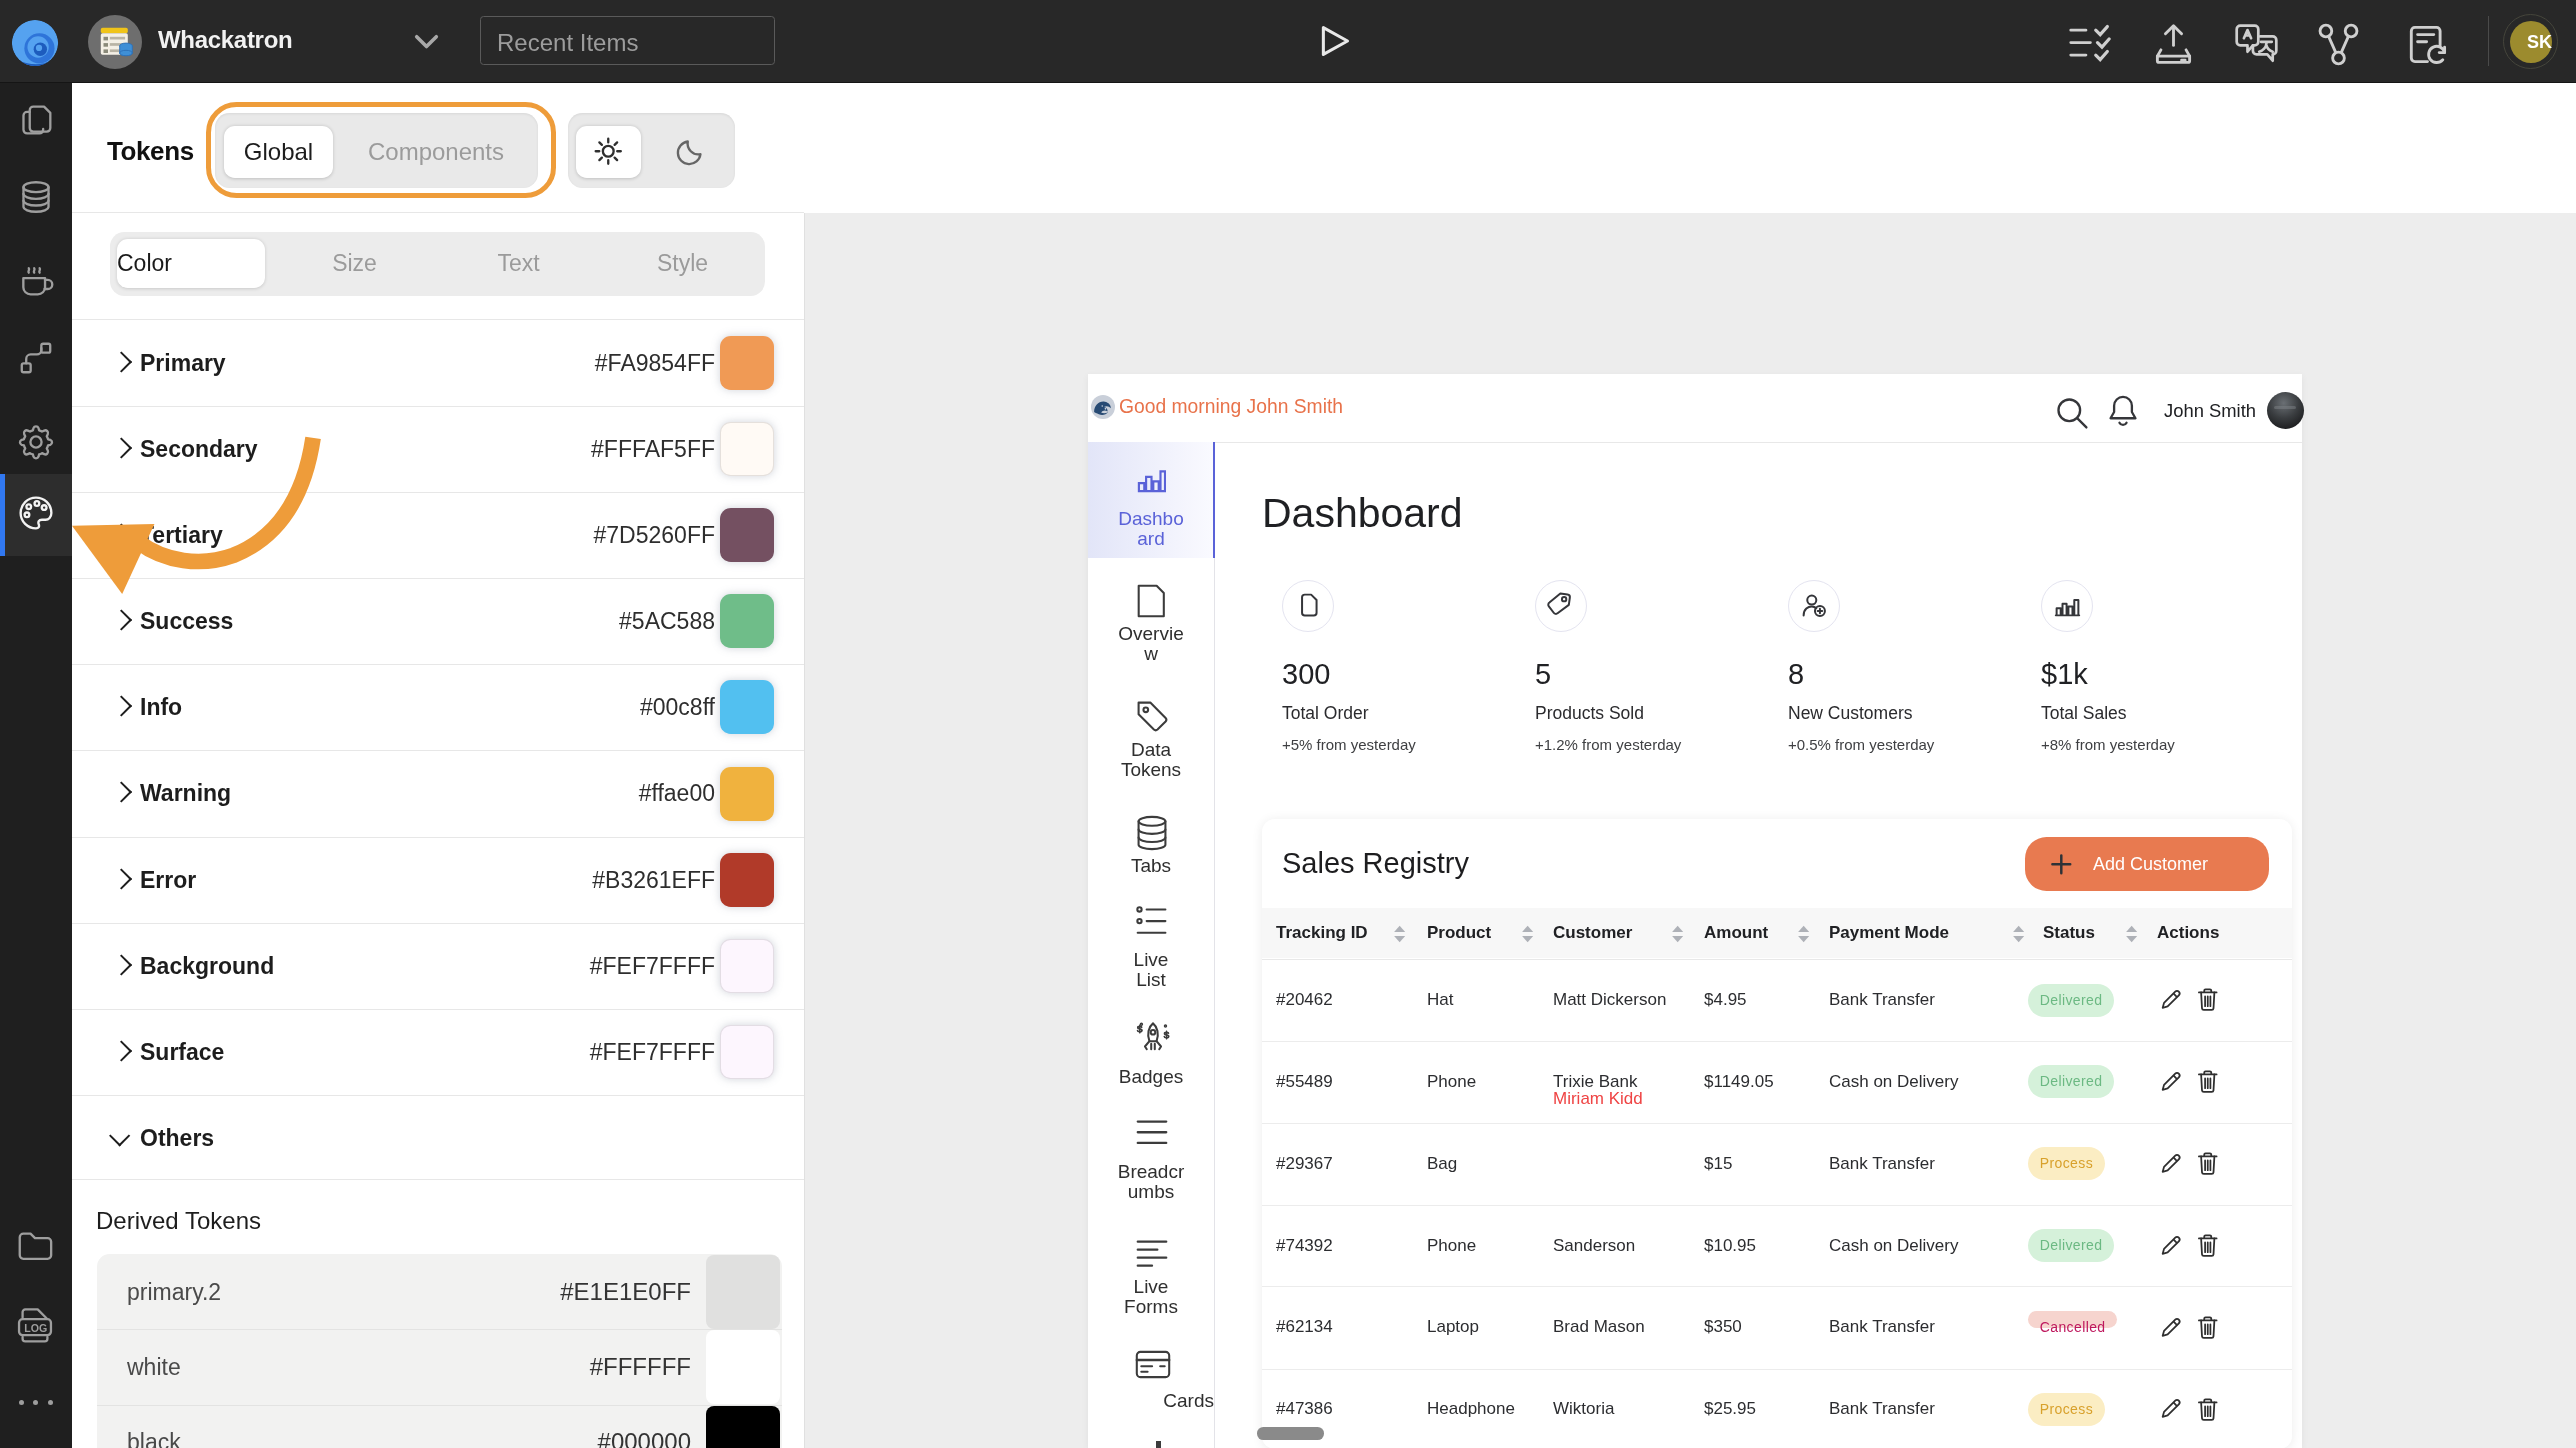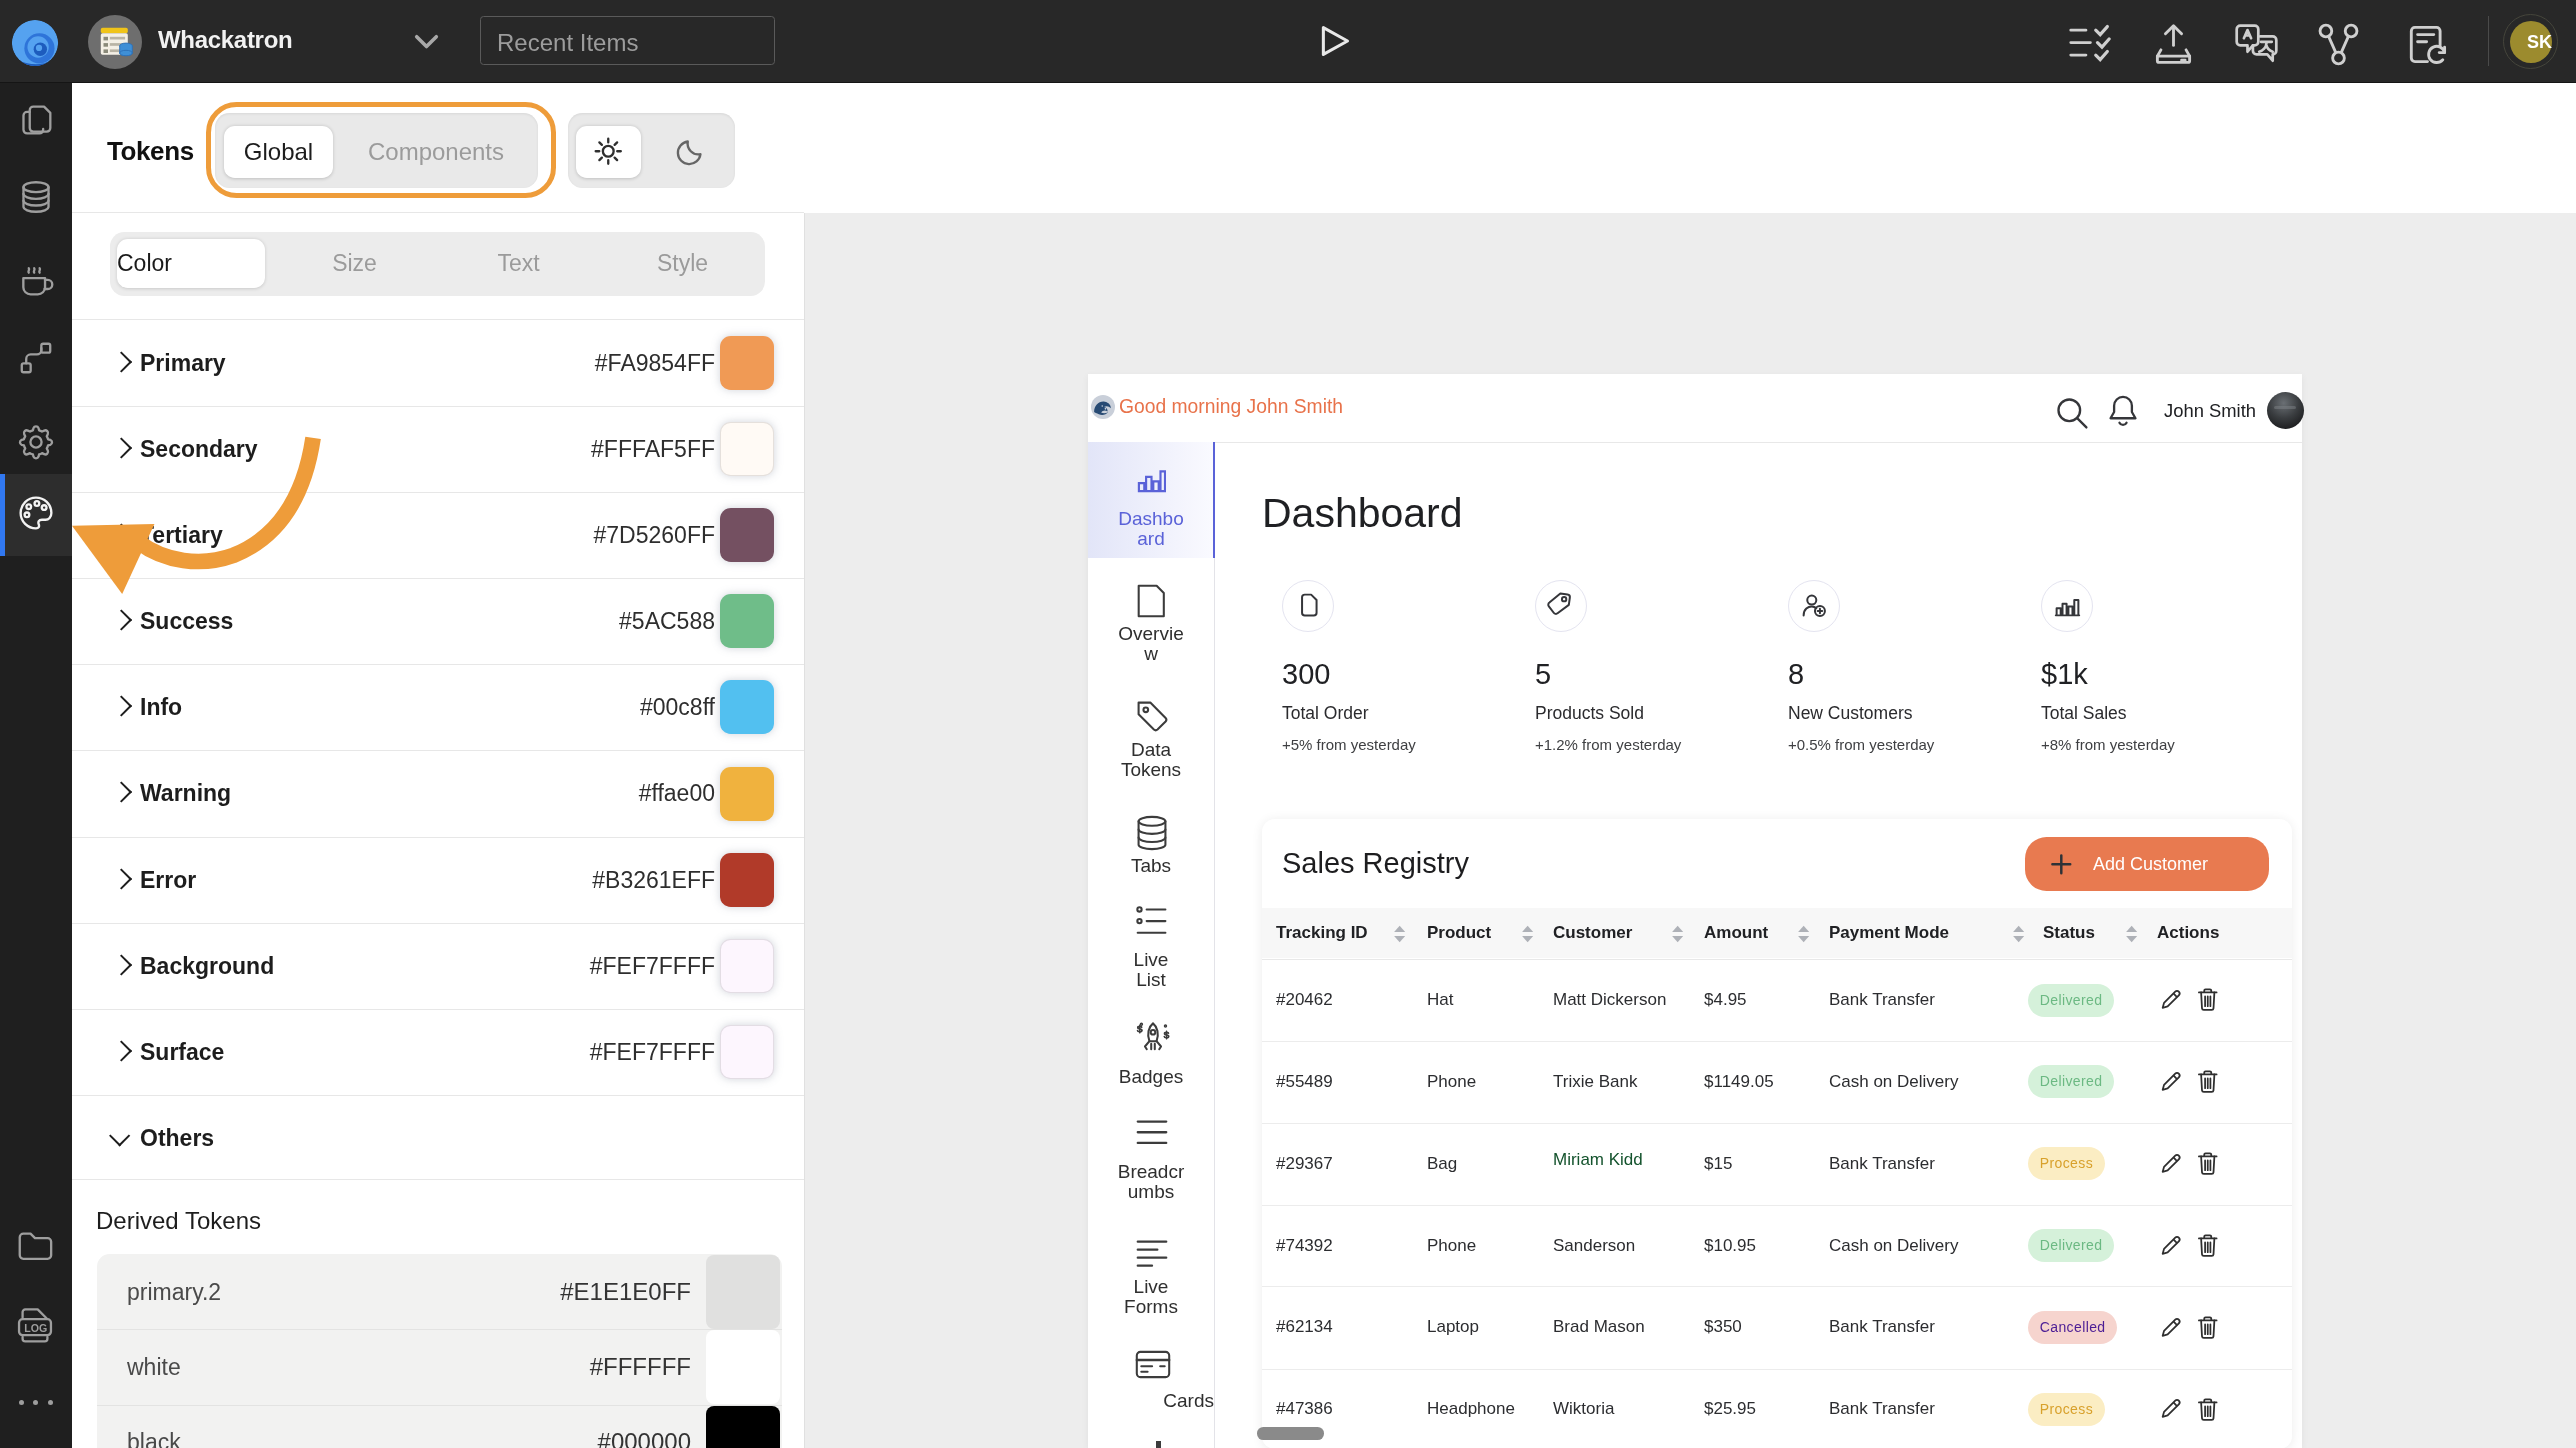--- a/index.html
+++ b/index.html
@@ -565,21 +565,21 @@
 <path d="M4.5 5 l1 18 a2 2 0 0 0 2 1.8 h9 a2 2 0 0 0 2 -1.8 l1 -18"></path>
 <path d="M9 9.5 v11 M12 9.5 v11 M15 9.5 v11"></path>
       </svg>
 <div class="abs" style="left:1262px;top:1123px;width:1030px;height:0.9px;background:#ececec"></div>
 <div class="abs" style="left:1276px;top:1164px;font-size:17px;color:#2c2d30">
         <div class="cvc">#29367</div>
       </div>
 <div class="abs" style="left:1427px;top:1164px;font-size:17px;color:#2c2d30">
         <div class="cvc">Bag</div>
       </div>
-<div class="abs" style="left:1553px;top:1160px;font-size:17px;color:#14532d">
+<div class="abs" style="left:1553px;top:1099px;font-size:17px;color:#ef4444">
         <div class="cvc">Miriam Kidd</div>
       </div>
 <div class="abs" style="left:1704px;top:1164px;font-size:17px;color:#2c2d30">
         <div class="cvc">$15</div>
       </div>
 <div class="abs" style="left:1829px;top:1164px;font-size:17px;color:#2c2d30">
         <div class="cvc">Bank Transfer</div>
       </div>
 <div class="abs" style="left:2028px;top:1147px;height:33px;border-radius:17px;background:#fbedc3;color:#d8a12c;font-size:14px;line-height:33px;padding:0 11.7px;letter-spacing:0.4px">Process</div>
 <svg class="abs" style="left:2160px;top:1153px" width="21.5" height="21.5" viewBox="0 0 24 24" fill="none" stroke="#2f2f2f" stroke-width="2" stroke-linejoin="round">
@@ -626,21 +626,21 @@
       </div>
 <div class="abs" style="left:1553px;top:1327px;font-size:17px;color:#2c2d30">
         <div class="cvc">Brad Mason</div>
       </div>
 <div class="abs" style="left:1704px;top:1327px;font-size:17px;color:#2c2d30">
         <div class="cvc">$350</div>
       </div>
 <div class="abs" style="left:1829px;top:1327px;font-size:17px;color:#2c2d30">
         <div class="cvc">Bank Transfer</div>
       </div>
-<div class="abs" style="left:2028px;top:1311px;height:33px;border-radius:17px;background:#f6d4ce;color:#4c1d95;font-size:14px;line-height:33px;padding:0 11.7px;letter-spacing:0.4px">Cancelled</div>
+<div class="abs" style="left:2028px;top:1311px;height:17px;border-radius:17px;background:#f6d4ce;color:#be185d;font-size:14px;line-height:33px;padding:0 11.7px;letter-spacing:0.4px">Cancelled</div>
 <svg class="abs" style="left:2160px;top:1317px" width="21.5" height="21.5" viewBox="0 0 24 24" fill="none" stroke="#2f2f2f" stroke-width="2" stroke-linejoin="round">
 <path d="M3 21 l1.5 -5.5 L17 3 a2.8 2.8 0 0 1 4 4 L8.5 19.5 Z"></path>
         <path d="M15 5 l4 4"></path>
       </svg>
 <svg class="abs" style="left:2197px;top:1316px" width="21.5" height="23" viewBox="0 0 24 26" fill="none" stroke="#2f2f2f" stroke-width="2" stroke-linecap="round">
 <path d="M2 5 h20 M8 5 V3 a1.5 1.5 0 0 1 1.5 -1.5 h5 A1.5 1.5 0 0 1 16 3 v2"></path>
 <path d="M4.5 5 l1 18 a2 2 0 0 0 2 1.8 h9 a2 2 0 0 0 2 -1.8 l1 -18"></path>
 <path d="M9 9.5 v11 M12 9.5 v11 M15 9.5 v11"></path>
       </svg>
 <div class="abs" style="left:1262px;top:1369px;width:1030px;height:0.9px;background:#ececec"></div>

